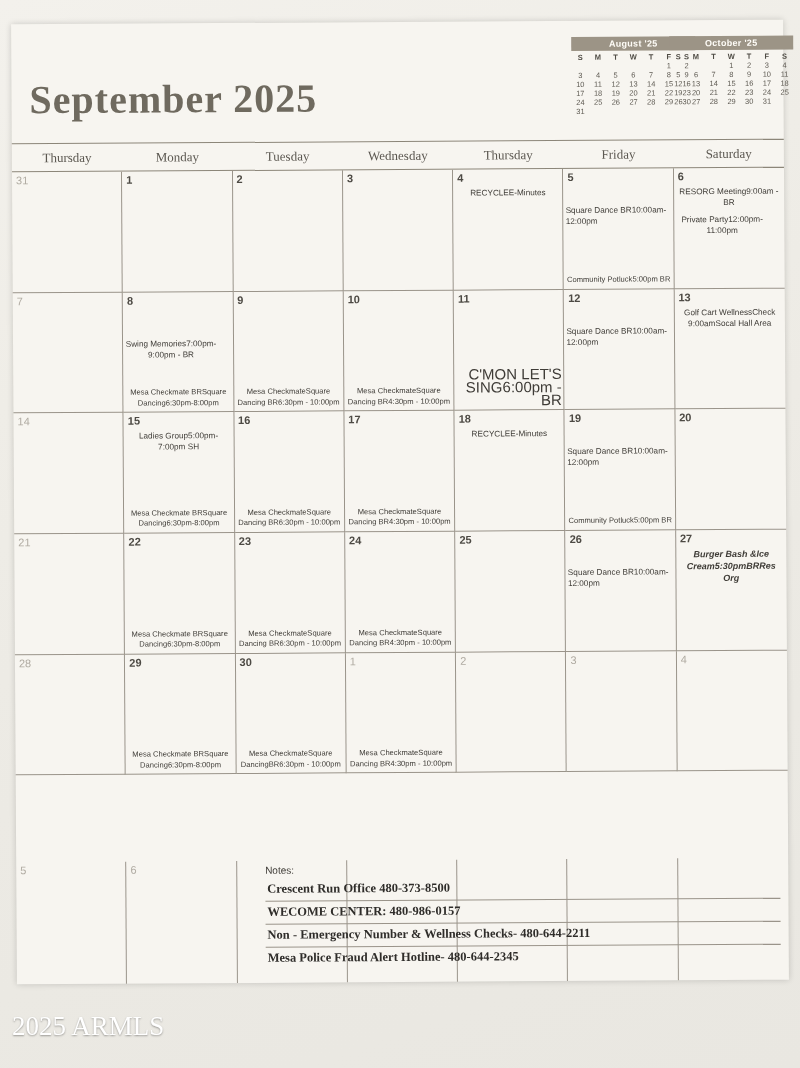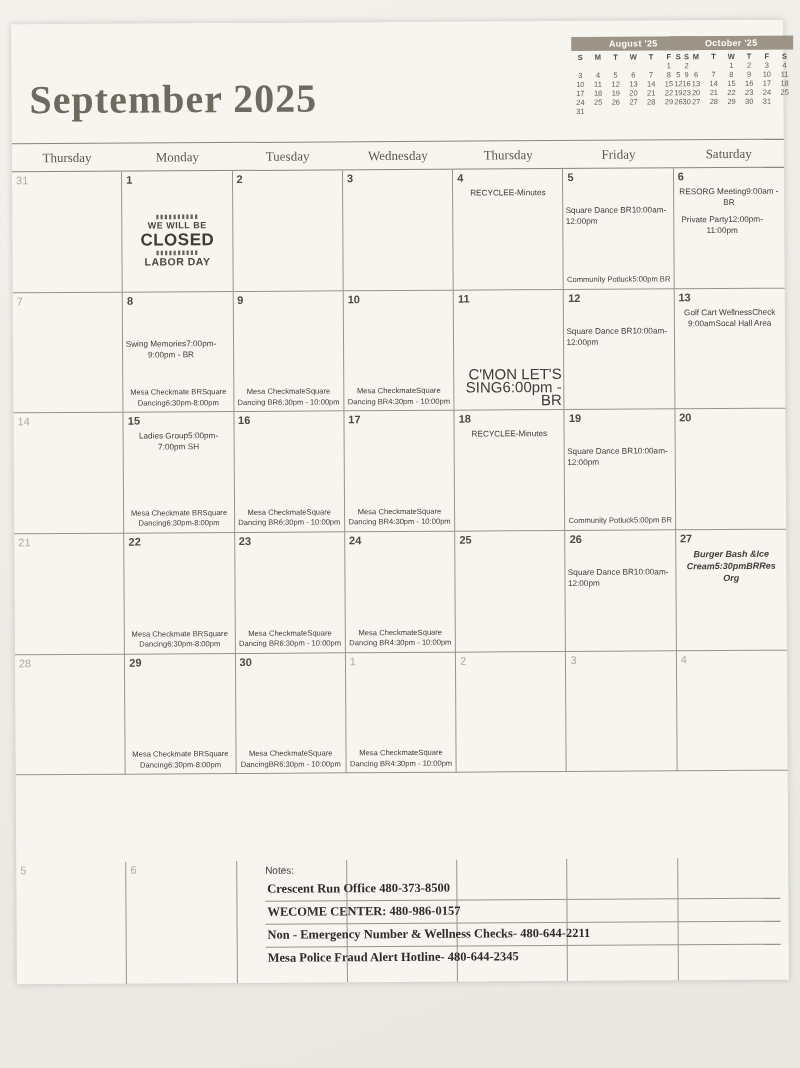--- a/index.html
+++ b/index.html
@@ -271,27 +271,20 @@
         <div>Friday</div>
         <div>Saturday</div>
       </div>
 
     <div class="grid" id="day-grid">
         <div class="cell">
           <div class="daynum dim">31</div>
         </div>
         <div class="cell">
           <div class="daynum">1</div>
-          <div class="closed-badge">
-            <div class="dots">▮▮▮▮▮▮▮▮▮▮</div>
-            <div class="l1">WE WILL BE</div>
-            <div class="l2">CLOSED</div>
-            <div class="dots">▮▮▮▮▮▮▮▮▮▮</div>
-            <div class="l3">LABOR DAY</div>
-          </div>
         </div>
         <div class="cell">
           <div class="daynum">2</div>
         </div>
         <div class="cell">
           <div class="daynum">3</div>
         </div>
         <div class="cell">
           <div class="daynum">4</div>
           <div class="ev-top"><span class="ln">RECYCLE</span><span class="ln">E-Minutes</span></div>
@@ -431,13 +424,14 @@
       <div class="notes-box">
         <div class="nt">Notes:</div>
         <div class="nline">Crescent Run Office   480-373-8500</div>
         <div class="nline">WECOME CENTER: 480-986-0157</div>
         <div class="nline">Non - Emergency Number &amp; Wellness Checks- 480-644-2211</div>
         <div class="nline">Mesa Police Fraud Alert Hotline- 480-644-2345</div>
       </div>
     </div>
 
   </div>
+  <div class="watermark">2025 ARMLS</div>
 </div>
 
 </body></html>

